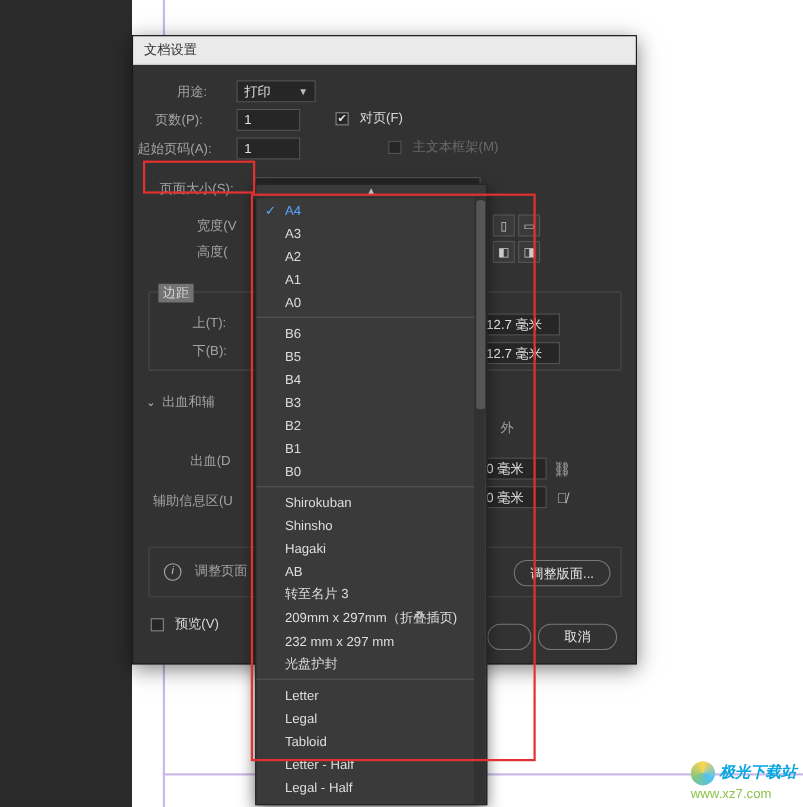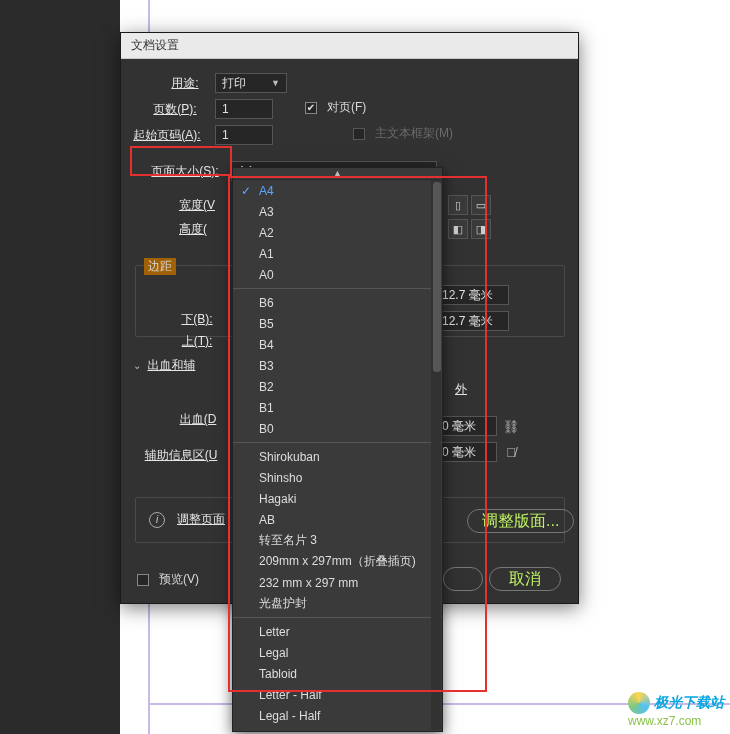--- a/index.html
+++ b/index.html
@@ -49,23 +49,22 @@
     padding: 0;
     height: 544px;
   }
   .row {
     position: absolute;
     display: flex;
     align-items: center;
     gap: 6px;
   }
   .lbl {
-    text-align: center;
-    color: #e5e5e5;
-    text-decoration: underline;
+    text-align: left;
+    color: #a3a3a3;
   }
   .sel, .inp {
     background: #262626;
     border: 1px solid #555;
     color: #e0e0e0;
     height: 20px;
     padding: 1px 6px;
     font-size: 12px;
   }
   .sel { display:flex; align-items:center; justify-content:space-between; }
@@ -80,38 +79,38 @@
   .chk.checked::after { content:"✔"; }
   .chk-lbl { color:#d8d8d8; margin-left:4px; }
   .chk-lbl.dim, .dim { color:#6a6a6a; }
   .group {
     position: absolute;
     border: 1px solid #4a4a4a;
     border-radius: 2px;
   }
   .group-title {
     position:absolute; top:-8px; left:8px;
-    background:#a16207; padding:0 4px; color:#d8d8d8; font-size:12px;
+    background:#737373; padding:0 4px; color:#d8d8d8; font-size:12px;
   }
   .icon-btn {
     width: 20px; height: 20px;
     border: 1px solid #555;
     background: #3a3a3a;
     display:inline-flex; align-items:center; justify-content:center;
     color:#ccc; font-size:11px;
   }
   .btn {
     height: 24px;
     border: 1px solid #777;
     border-radius: 12px;
     background: transparent;
-    color:#bef264;
+    color:#e5e5e5;
     padding: 2px 14px;
     display:inline-flex; align-items:center; justify-content:center;
-    font-size:16px;
+    font-size:12px;
   }
   
   .dropdown {
     position: absolute;
     left: 232px; top: 167px;
     width: 211px; height: 565px;
     background: #3a3a3a;
     border: 1px solid #222;
     box-shadow: 0 4px 14px rgba(0,0,0,0.6);
     z-index: 50;
@@ -235,21 +234,21 @@
     </div>
     <div class="row" style="left:327px; top:160px; gap:3px;">
       <span class="icon-btn">◧</span>
       <span class="icon-btn">◨</span>
     </div>
 
     <div class="group" style="left:14px; top:206px; width:430px; height:72px;">
       <span class="group-title">边距</span>
     </div>
     <div class="row" style="left:54px; top:226px;">
-      <span class="lbl" style="width:44px;margin-top:48px;">上(T):</span>
+      <span class="lbl" style="width:44px;">上(T):</span>
     </div>
     <div class="row" style="left:54px; top:252px;">
       <span class="lbl" style="width:44px;">下(B):</span>
     </div>
     <div class="row" style="left:314px; top:226px;">
       <div class="sel" style="width:74px;">
         <span>12.7 毫米</span>
       </div>
     </div>
     <div class="row" style="left:314px; top:252px;">
@@ -288,21 +287,21 @@
     <div class="row" style="left:28px; top:452px;">
       <span class="info-icon">i</span>
       <span class="lbl" style="margin-left:6px;">调整页面</span>
     </div>
     <div class="row" style="left:346px; top:450px;">
       <button class="btn">
         <span>调整版面...</span>
       </button>
     </div>
 
-    <div class="row" style="left:16px; top:512px;">
+    <div class="row" style="left:16px; top:500px;">
       <span class="chk"></span>
       <span class="chk-lbl">预览(V)</span>
     </div>
     <div class="row" style="left:322px; top:508px;">
       <button class="btn" style="width:40px; padding:2px 6px;"></button>
     </div>
     <div class="row" style="left:368px; top:508px;">
       <button class="btn" style="width:72px;">
         <span>取消</span>
       </button>

